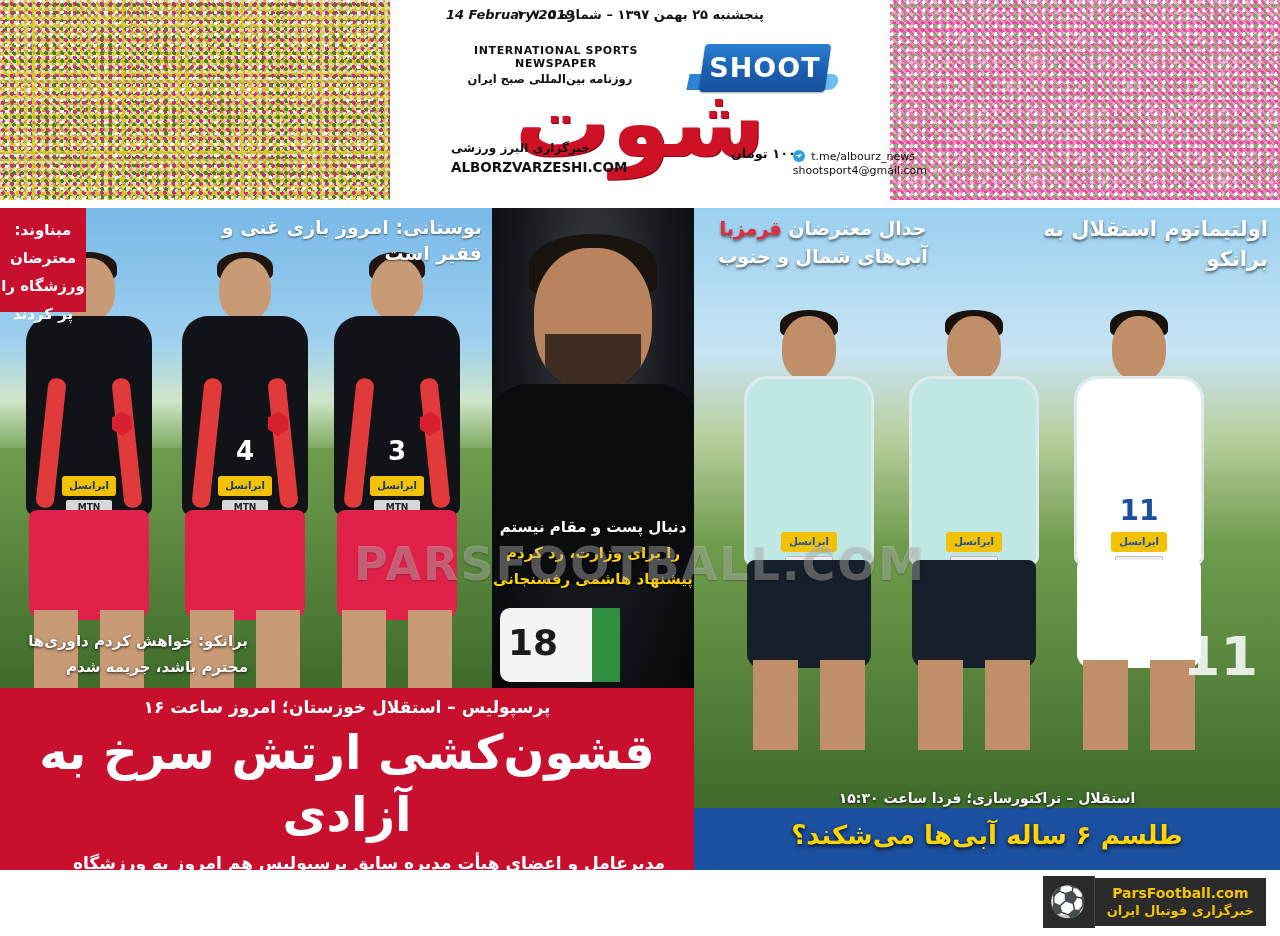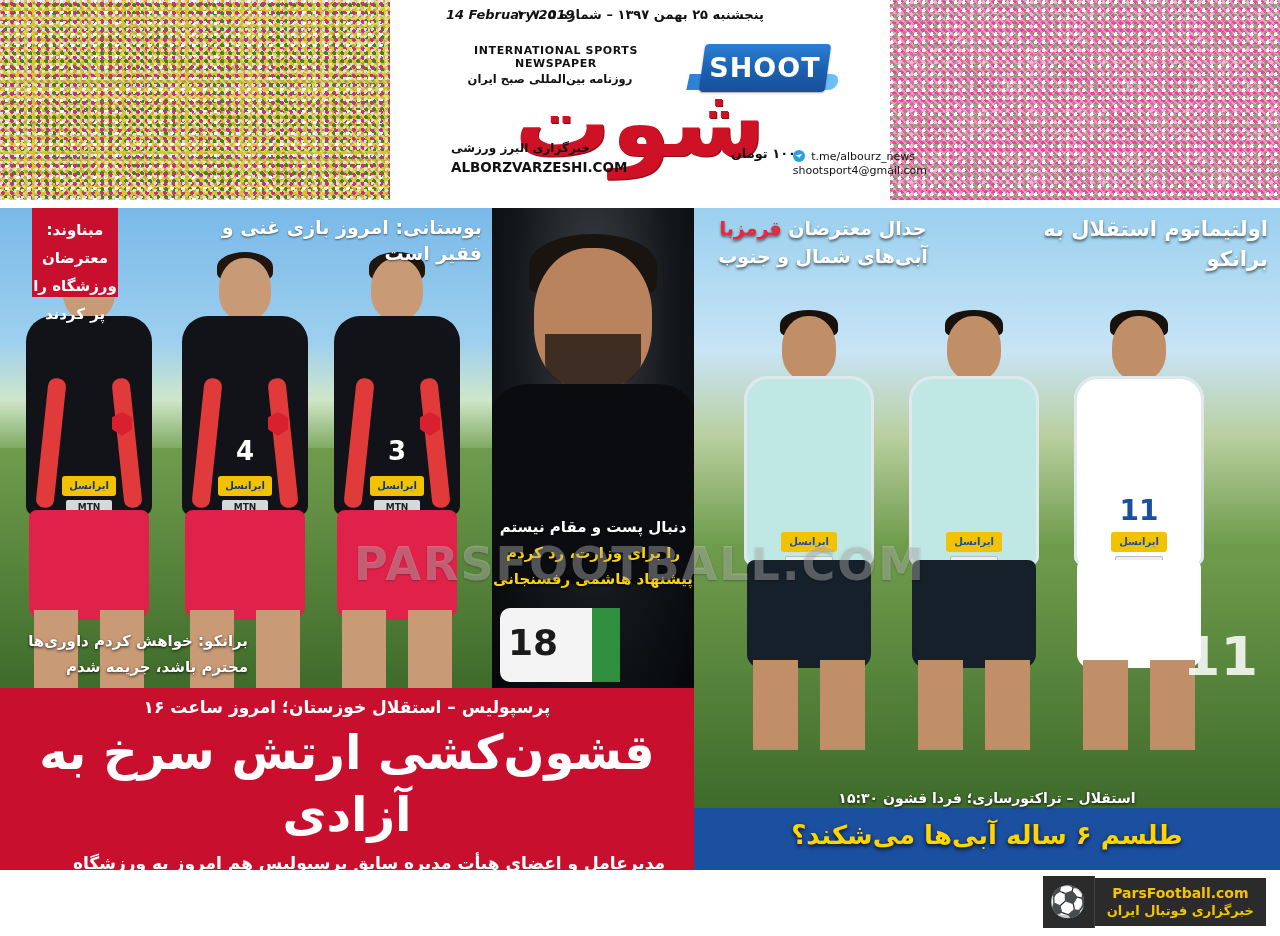--- a/index.html
+++ b/index.html
@@ -192,24 +192,24 @@
     width: 20px; height: 24px; background: #d8202f;
     clip-path: polygon(50% 0, 100% 22%, 100% 72%, 50% 100%, 0 72%, 0 22%);
   }
   .lbl-white-right {
     position: absolute; top: 6px; right: 10px; width: 300px;
     color: #fff; direction: rtl; text-align: right;
     font-size: 19px; font-weight: bold; line-height: 26px;
     text-shadow: 0 1px 2px rgba(0,0,0,.55);
   }
   .side-red-box {
-    position: absolute; top: 0; left: 0; width: 86px; height: 89px;
+    position: absolute; top: 0; left: 0; width: 86px; height: 104px;
     background: #c8102e;
     color: #fff; direction: rtl; text-align: center;
-    font-size: 15px; font-weight: bold; line-height: 28px; padding-top: 8px; margin-left: 32px;
+    font-size: 15px; font-weight: bold; line-height: 28px; padding-top: 8px;
   }
   .left-bottom-cap {
     position: absolute; bottom: 8px; left: 8px; width: 240px;
     color: #fff; direction: rtl; text-align: right;
     font-size: 15px; font-weight: bold; line-height: 26px;
     text-shadow: 0 1px 3px rgba(0,0,0,.8);
   }
 
   
   .blk-center {
@@ -508,21 +508,21 @@
         <div class="big-11">11</div>
       </div>
 
       <div class="hdr-right-1">اولتیماتوم استقلال به برانکو</div>
       <div class="hdr-right-2">
         <span>جدال معترضان</span>
         <span class="red">قرمزبا</span>
         <div>آبی‌های شمال و جنوب</div>
       </div>
 
-      <div class="right-kicker">استقلال – تراکتورسازی؛ فردا قشون ۱۵:۳۰</div>
+      <div class="right-kicker">استقلال – تراکتورسازی؛ فردا ساعت ۱۵:۳۰</div>
       <div class="right-headline">طلسم ۶ ساله آبی‌ها می‌شکند؟</div>
     </div>
 
     <div class="blk-red">
       <div class="red-kicker">پرسپولیس – استقلال خوزستان؛ امروز ساعت ۱۶</div>
       <div class="red-title">قشون‌کشی ارتش سرخ به آزادی</div>
       <div class="red-sub">مدیرعامل و اعضای هیأت مدیره سابق پرسپولیس هم امروز به ورزشگاه می‌آیند</div>
     </div>
 
     <div class="watermark">PARSFOOTBALL.COM</div>

